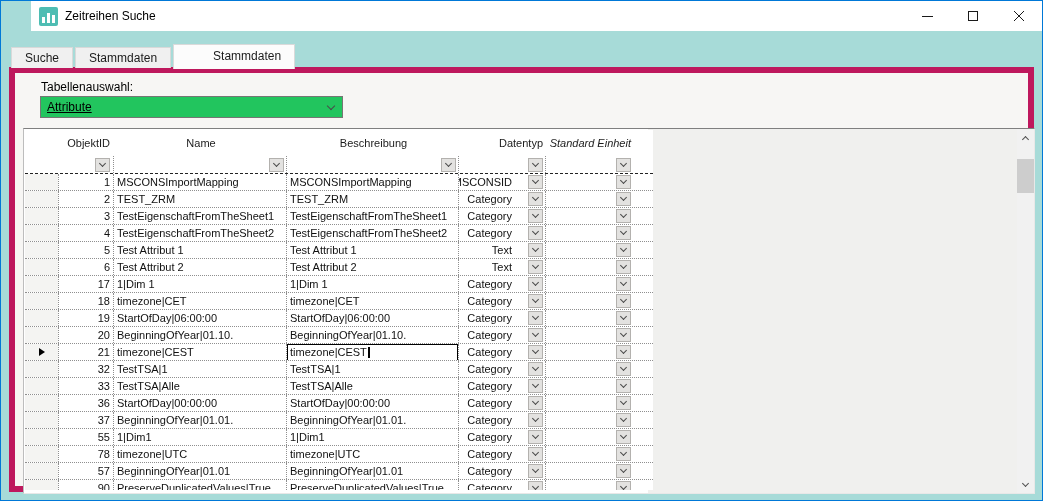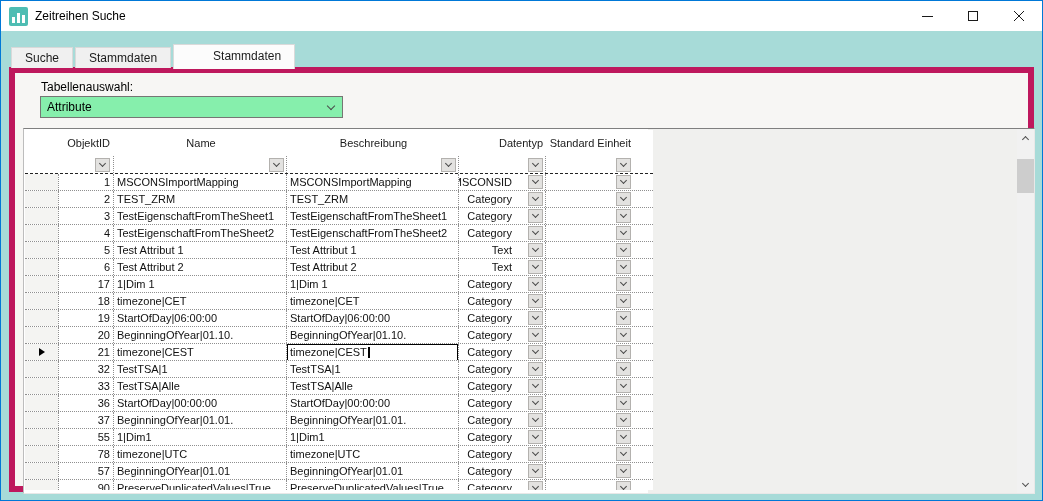--- a/index.html
+++ b/index.html
@@ -3,42 +3,42 @@
 <meta charset="utf-8">
 <style>
   * { box-sizing: border-box; }
   html,body { margin:0; padding:0; background:#444; }
   .window{
     position:relative; width:1043px; height:501px;
     border:1px solid #0078d7; background:#a7dbd8;
     font-family:"Liberation Sans", sans-serif; overflow:hidden;
   }
   
-  .titlebar{ height:30px; background:#ffffff; display:flex; align-items:center; }
+  .titlebar{ height:30px; background:#ffffff; display:flex; align-items:center;margin-left:30px; }
   .app-icon{ width:19px; height:19px; margin:0 7px 0 8px; background:#4ebdb3;
     border-radius:2px; display:flex; align-items:flex-end; justify-content:center; gap:2px; padding-bottom:3px;}
   .app-icon i{ display:block; width:3px; background:#fff; }
   .app-icon i.b1{ height:6px; } .app-icon i.b2{ height:10px; } .app-icon i.b3{ height:8px; }
   .win-title{ font-size:12px; color:#000; }
   .win-buttons{ margin-left:auto; display:flex; height:100%; }
   .win-btn{ width:46px; height:100%; display:flex; align-items:center; justify-content:center; }
   .glyph-min{ width:11px; height:1px; background:#1a1a1a; }
   .glyph-max{ width:10px; height:10px; border:1px solid #1a1a1a; background:transparent; }
   
   .tabstrip{ position:absolute; left:10px; top:43px; display:flex; align-items:flex-end; height:24px; z-index:3; }
   .tab{ background:#f0f0f0; border:1px solid #d9d9d9; border-bottom:none;
     height:21px; padding:3px 13px 0 13px; font-size:12px; color:#1a1a1a; margin-right:2px; }
   .tab.active{ background:#fcfcfc; height:25px; padding-top:4px; border-color:#dadada; position:relative; top:1px;padding-left:39px; }
   
   .tabpage{ position:absolute; left:8px; right:8px; top:66px; bottom:8px;
     background:#f7f6f4; border:6px solid #be185d; z-index:2; }
   .ts-label{ position:absolute; left:26px; top:7px; font-size:12px; color:#000; }
   .combo{ position:absolute; left:25px; top:23px; width:303px; height:22px;
-    background:#86efac; border:1px solid #767674; display:flex; align-items:center;
-    padding:0 8px 0 6px; font-size:12px; color:#000; }
+    background:#22c55e; border:1px solid #767674; display:flex; align-items:center;
+    padding:0 8px 0 6px; font-size:12px; color:#000;text-decoration:underline; }
   .combo .chev{ margin-left:auto; }
   
   .chev{ display:inline-block; width:6px; height:6px;
     border-right:1px solid #4a4a4a; border-bottom:1px solid #4a4a4a;
     transform:rotate(45deg); margin-top:-3px; }
   .chev.sm{ width:5px; height:5px; }
   .chev.up{ transform:rotate(-135deg); margin-top:3px; }
   
   .grid-container{ position:absolute; left:8px; top:55px; width:1012px; height:366px;
     background:#ffffff; display:flex;
@@ -61,21 +61,21 @@
   .row.partial{ height:10px; overflow:hidden; border-bottom:none; }
   .row.partial .cell{ height:16px; }
   .cell{ display:flex; align-items:center; white-space:nowrap; overflow:hidden; }
   .vline{ border-left:1px dotted #8f8f8f; }
   .rowheader{ width:33px; background:#f4f4f2; justify-content:center; }
   .c-id   { width:55px;  justify-content:flex-end; padding-right:3px; }
   .c-name { width:173px; padding-left:3px; }
   .c-besch{ width:172px; padding-left:3px; }
   .c-dtyp { width:87px;  justify-content:flex-end; padding-right:2px; }
   .c-dtyp .dtyp-text{ margin-right:16px;padding-left:48px; }
-  .c-einh { width:102px; justify-content:flex-end; padding-right:16px; }
+  .c-einh { width:102px; justify-content:flex-end; padding-right:16px;font-style:italic; }
   .c-besch.editing{ padding:0; }
   .edit-box{ width:100%; height:17px; border:1px solid #000; background:#fff;
     display:flex; align-items:center; padding-left:2px; }
   .caret{ width:2px; height:11px; background:#000; margin-left:1px; }
   .cur-arrow{ width:0; height:0; border-left:6px solid #000;
     border-top:4px solid transparent; border-bottom:4px solid transparent; }
   
   .scrollbar{ width:17px; background:#f1f1f1; display:flex; flex-direction:column; flex:none; }
   .sb-btn{ height:17px; display:flex; align-items:center; justify-content:center; }
   .sb-btn .chev{ border-color:#505050; }

